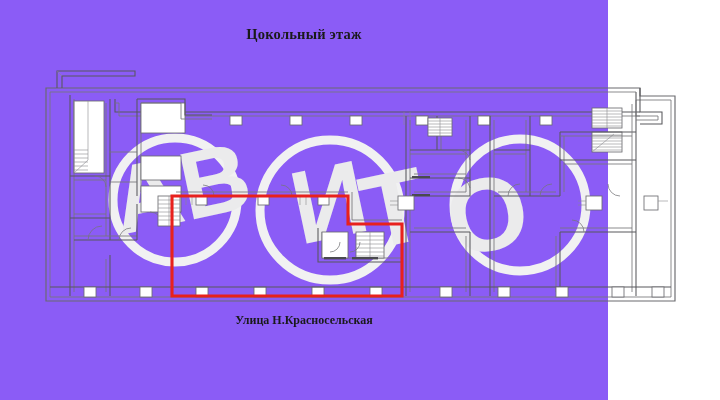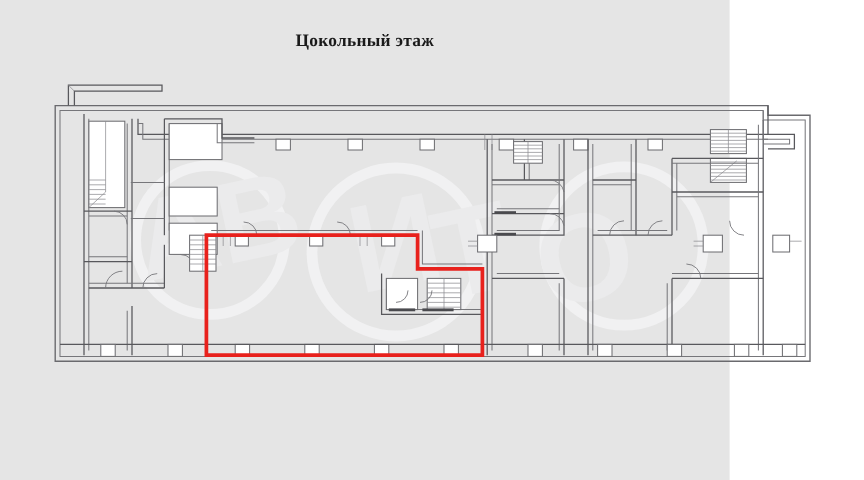--- a/index.html
+++ b/index.html
@@ -11,21 +11,21 @@
     width: 720px;
     height: 400px;
     font-family: "Liberation Serif", "DejaVu Serif", serif;
     overflow: hidden;
     position: relative;
   }
   #page {
     position: relative;
     width: 608px;
     height: 400px;
-    background: #e5e5e5;
+    background: #8b5cf6;
   }
   .label {
     position: absolute;
     width: 100%;
     text-align: center;
     color: #1a1a1a;
     user-select: none;
   }
   #title {
     top: 26px;
@@ -67,20 +67,21 @@
   .wm-ring { fill: none; stroke: #f1f1f2; stroke-width: 9; }
 </style>
 </head>
 <body>
 
 <div id="page">
 
   <div class="label" id="title">Цокольный этаж</div>
 
 
+  <div class="label" id="street">Улица Н.Красносельская</div>
 
   <div id="plan-wrap">
   <svg width="720" height="400" viewBox="0 0 720 400" xmlns="http://www.w3.org/2000/svg">
 
     <g opacity="1">
       <circle class="wm-ring" cx="175" cy="200" r="62"></circle>
       <circle class="wm-ring" cx="330" cy="210" r="70"></circle>
       <circle class="wm-ring" cx="520" cy="205" r="66"></circle>
       <text class="wm-text" x="120" y="235" font-size="96" transform="rotate(-12 120 235)">АВ</text>
       <text class="wm-text" x="300" y="245" font-size="104" transform="rotate(-12 300 245)">И</text>

